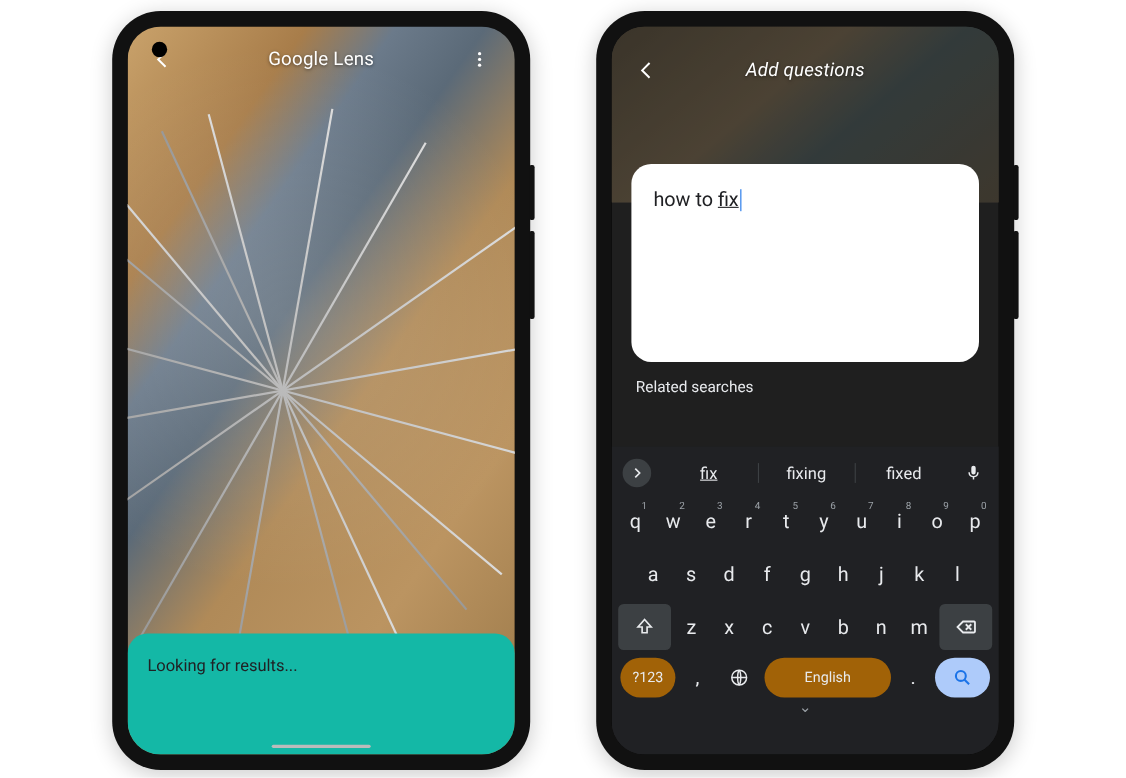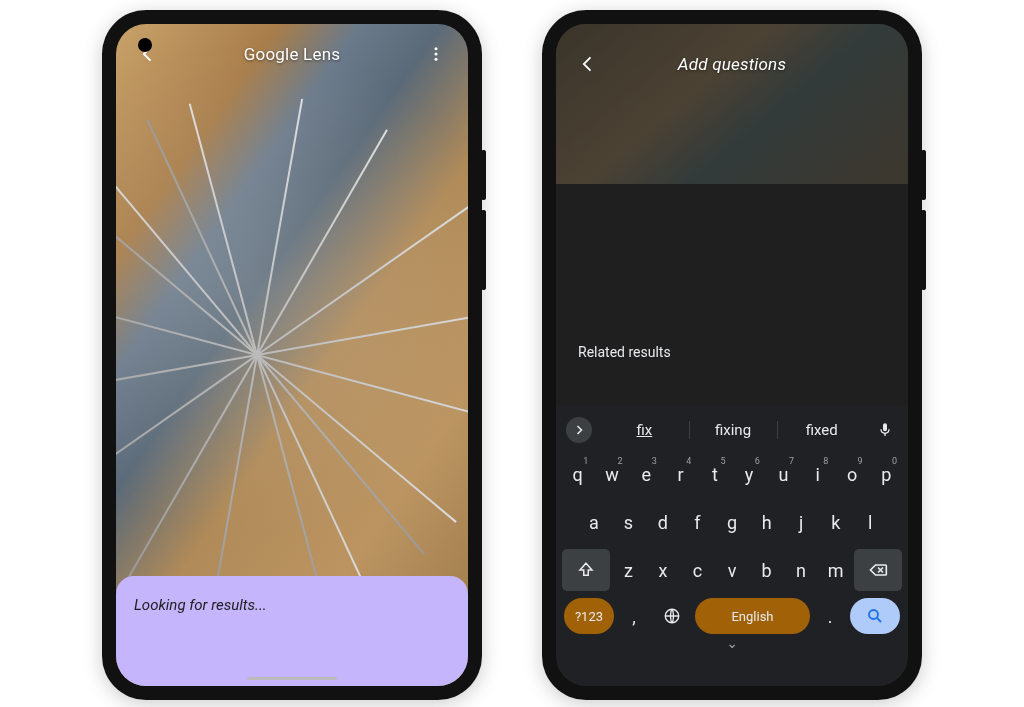--- a/index.html
+++ b/index.html
@@ -89,26 +89,25 @@
     height: 28px;
     display: flex;
     align-items: center;
     justify-content: center;
     color: #fff;
     cursor: pointer;
   }
   .bottom-sheet {
     position: absolute;
     bottom: 0; left: 0; right: 0;
-    background: #c4b5fd;
+    background: #14b8a6;
     border-radius: 18px 18px 0 0;
     padding: 20px 18px 30px;
     z-index: 10;
     min-height: 110px;
-    font-style: italic;
   }
   .bottom-sheet .status {
     font-size: 15px;
     color: #202124;
   }
   .home-indicator {
     position: absolute;
     bottom: 6px;
     left: 50%;
     transform: translateX(-50%);
@@ -347,21 +346,26 @@
     <div class="right-top-img"></div>
     <div class="header right">
       <div class="icon-btn">
         <svg width="20" height="20" viewBox="0 0 24 24" fill="none" stroke="white" stroke-width="2.2">
             <path d="M15 4l-8 8 8 8"></path>
           </svg>
       </div>
       <div class="title">Add questions</div>
       <div style="width:28px"></div>
     </div>
-    <div class="related-label">Related results</div>
+    <div class="question-card">
+      <div class="text">
+        <span>how to </span><span class="underline">fix</span><span class="cursor"></span>
+      </div>
+    </div>
+    <div class="related-label">Related searches</div>
 
     <div class="keyboard">
       <div class="suggestion-row">
         <div class="chip-chevron">
           <svg width="12" height="12" viewBox="0 0 24 24" fill="none" stroke="#e8eaed" stroke-width="3">
               <path d="M9 4l8 8-8 8"></path>
             </svg>
         </div>
         <div class="suggestion primary">fix</div>
         <div class="suggestion">fixing</div>

